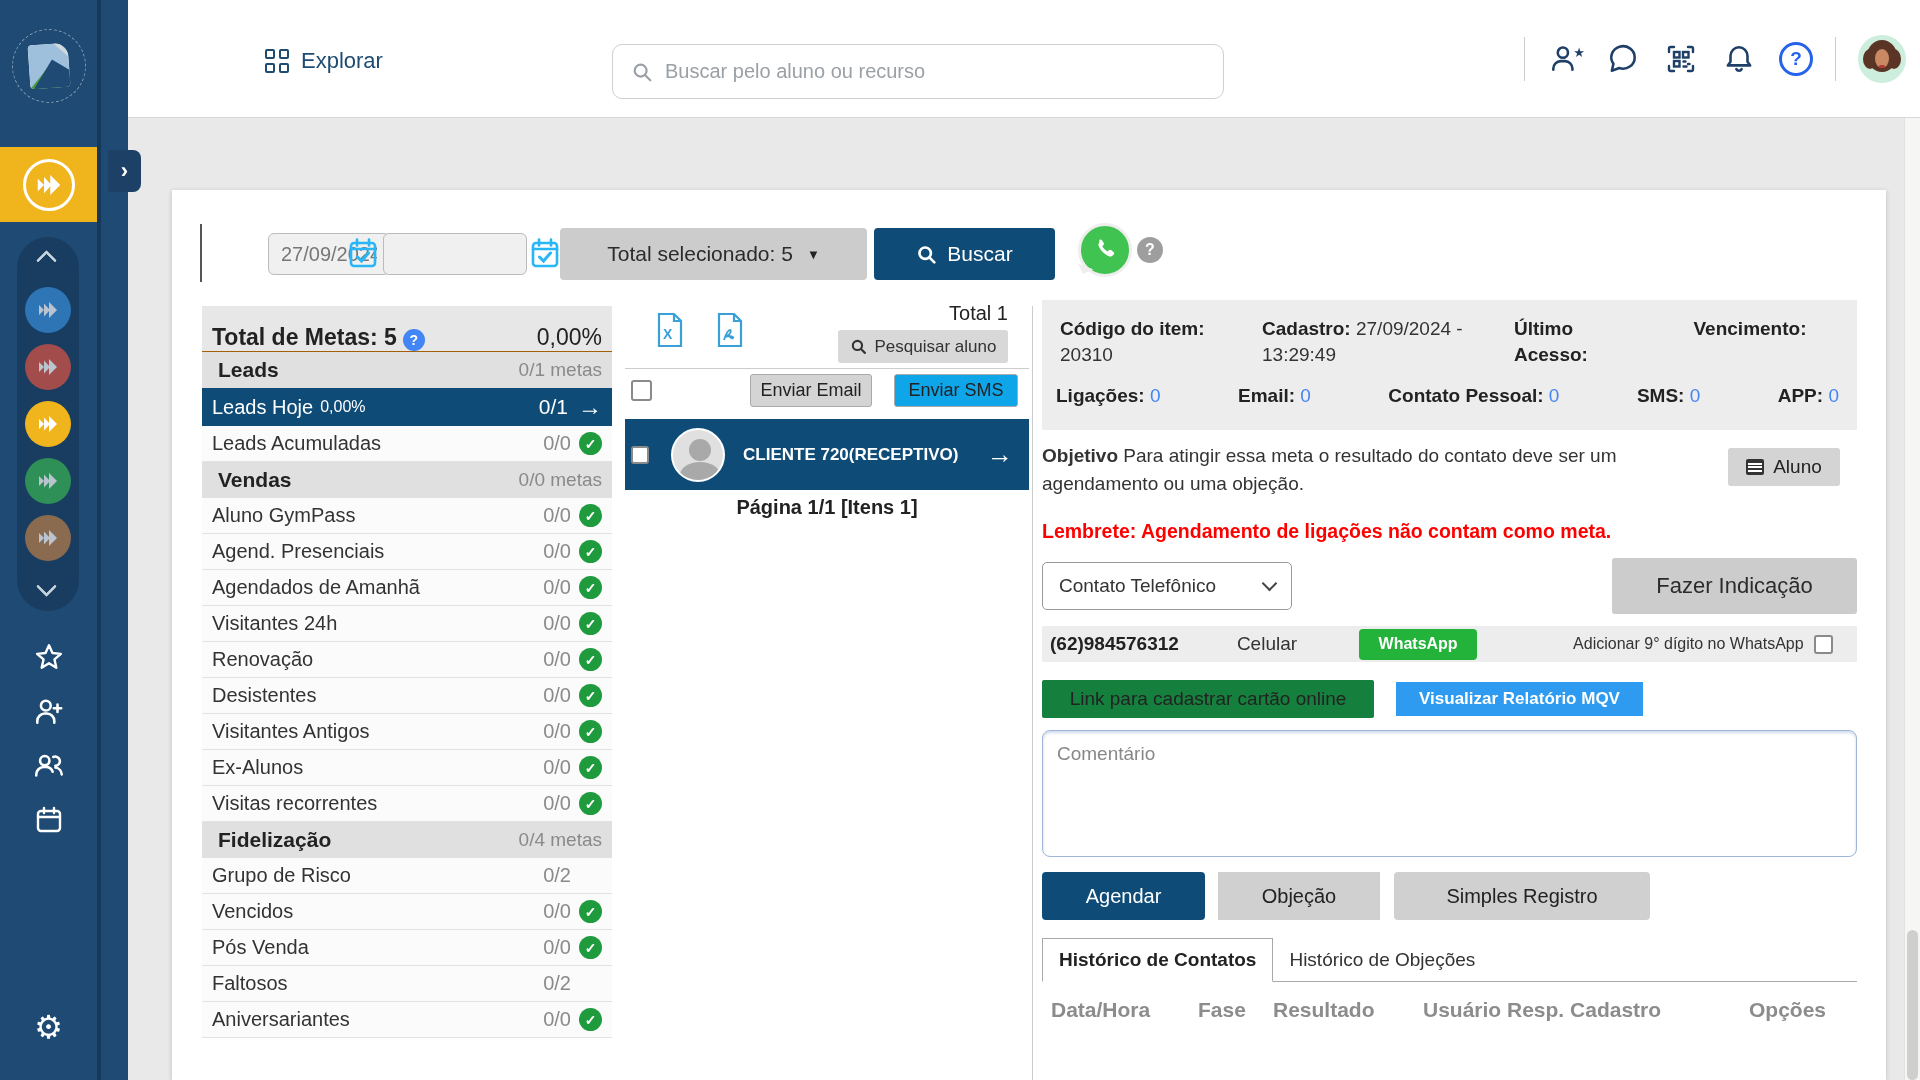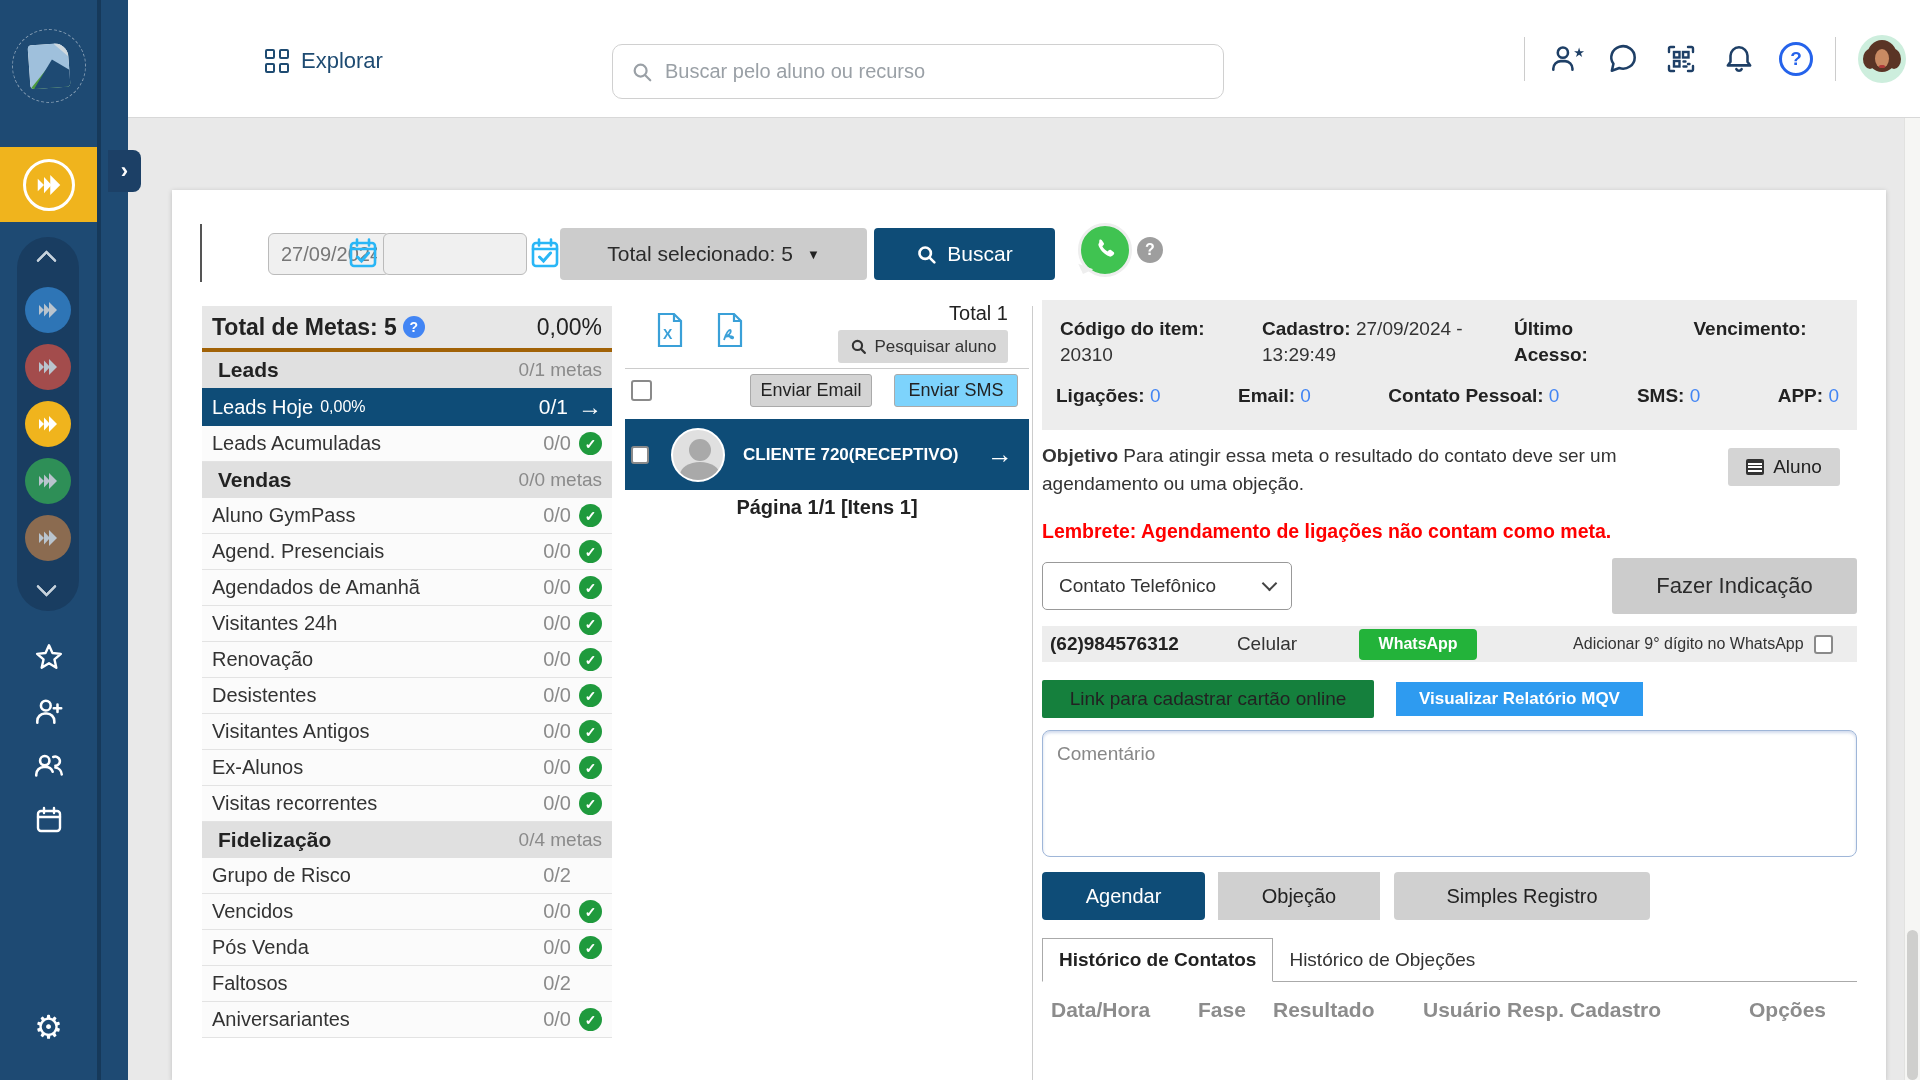--- a/index.html
+++ b/index.html
@@ -90,22 +90,22 @@
   .wa-circle { position:absolute; left:906px; top:33px; width:54px; height:54px; border-radius:50%;
     background:#40c351; border:3px solid #eee; display:flex; align-items:center; justify-content:center; cursor:pointer; }
   .wa-tail { position:absolute; left:903px; top:76px; width:0; height:0;
     border:8px solid transparent; border-top-color:#eee; transform:rotate(20deg); }
   .q-gray { position:absolute; left:965px; top:47px; width:26px; height:26px; border-radius:50%;
     background:#9e9e9e; color:#fff; font-size:16px; font-weight:bold;
     display:flex; align-items:center; justify-content:center; cursor:pointer; }
 
   
   .metas { position:absolute; left:30px; top:116px; width:410px; }
-  .metas-head { height:46px; background:#e7e7e7; display:flex; align-items:center; padding:0 10px;
-    border-bottom:4px solid #a16207; }
+  .metas-head { height:46px; background:#e7e7e7; display:flex; align-items:flex-end; padding:0 10px;
+    border-bottom:1px solid #a16207; }
   .metas-head .t { font-size:23px; font-weight:bold; color:#222; }
   .q-blue { width:22px; height:22px; border-radius:50%; background:#4285f4; color:#fff; font-size:14px;
     font-weight:bold; display:flex; align-items:center; justify-content:center; margin-left:6px; cursor:pointer; }
   .metas-head .pct { margin-left:auto; font-size:23px; color:#222; }
   .mrow { height:36px; display:flex; align-items:center; padding:0 10px; cursor:pointer; }
   .mrow.section { background:#e0e0e0; cursor:default; }
   .mrow.section .lbl { font-weight:bold; font-size:21px; color:#222; padding-left:6px; }
   .mrow.section .val { margin-left:auto; color:#8a8a8a; font-size:19px; }
   .mrow.item { background:#fbfbfb; border-bottom:1px solid #e3e3e3; }
   .mrow.item .lbl { font-size:20px; color:#333; }
@@ -123,21 +123,21 @@
   .mid-divider { position:absolute; left:860px; top:116px; width:1px; height:774px; background:#ccc; }
   .xls-ic,.pdf-ic { position:absolute; top:122px; width:30px; height:36px; cursor:pointer; }
   .total1 { position:absolute; left:640px; top:112px; width:196px; text-align:right; font-size:20px; color:#222; }
   .pesq-btn { position:absolute; left:666px; top:140px; width:170px; height:33px; background:#d8d8d8;
     border-radius:3px; font-size:17px; color:#333; gap:8px; }
   .mid-line { position:absolute; left:453px; top:178px; width:404px; height:1px; background:#ccc; }
   .checkbox { background:#fff; border:2px solid #8a8a8a; border-radius:3px; cursor:pointer; }
   .cb-list { position:absolute; left:459px; top:190px; width:21px; height:21px; }
   .env-email { position:absolute; left:578px; top:184px; width:122px; height:33px; background:#d4d4d4;
     border:1px solid #aaa; border-radius:3px; font-size:18px; color:#222; }
-  .env-sms { position:absolute; left:722px; top:184px; width:124px; height:33px; background:#7dd3fc;
+  .env-sms { position:absolute; left:722px; top:184px; width:124px; height:33px; background:#0ea5e9;
     border:1px solid #aaa; border-radius:3px; font-size:18px; color:#222; }
   .client-row { position:absolute; left:453px; top:229px; width:404px; height:71px; background:#0e4c77;
     display:flex; align-items:center; cursor:pointer; }
   .cb-client { width:18px; height:18px; margin-left:6px; }
   .cl-avatar { width:54px; height:54px; border-radius:50%; background:#e0e0e0; margin-left:22px;
     position:relative; overflow:hidden; border:2px solid #fff; }
   .cl-avatar .head { position:absolute; left:16px; top:9px; width:22px; height:22px; border-radius:50%; background:#a9a9a9; }
   .cl-avatar .body { position:absolute; left:7px; top:32px; width:40px; height:26px; border-radius:50% 50% 0 0; background:#a9a9a9; }
   .cl-name { color:#fff; font-weight:bold; font-size:17px; margin-left:18px; }
   .cl-arrow { color:#fff; font-size:26px; font-weight:bold; margin-left:auto; margin-right:16px; }

